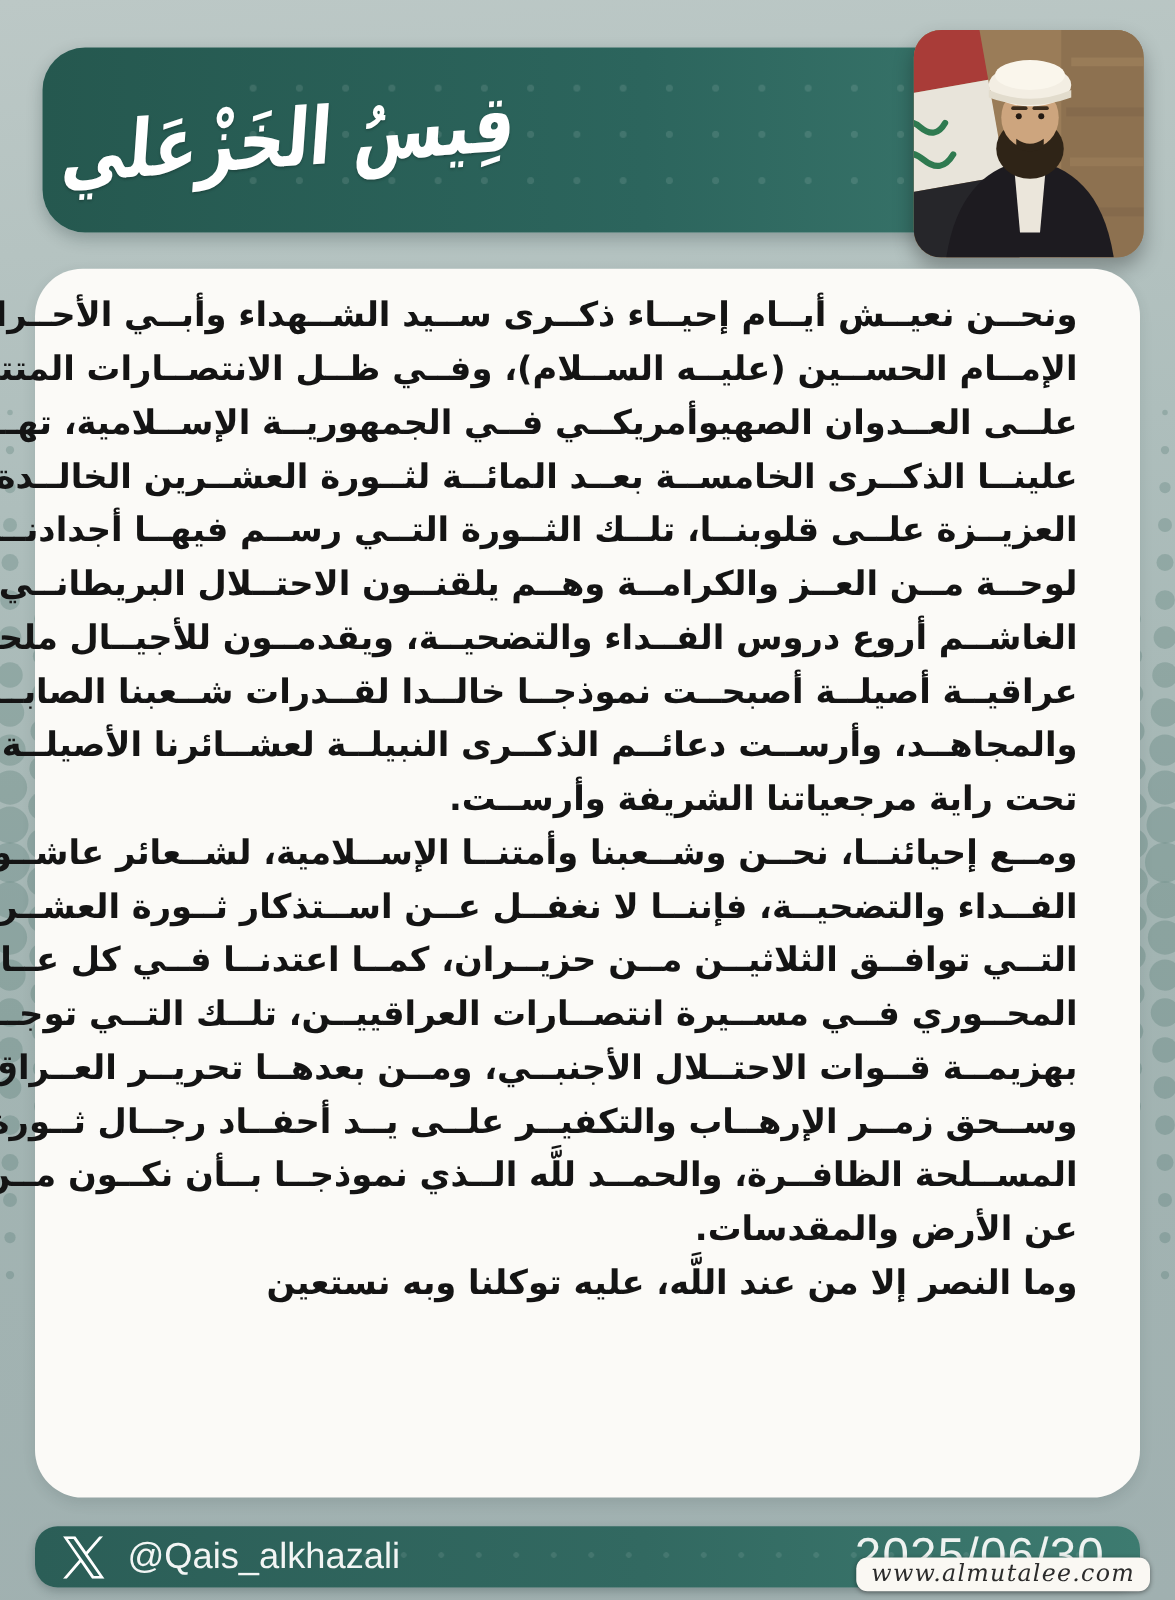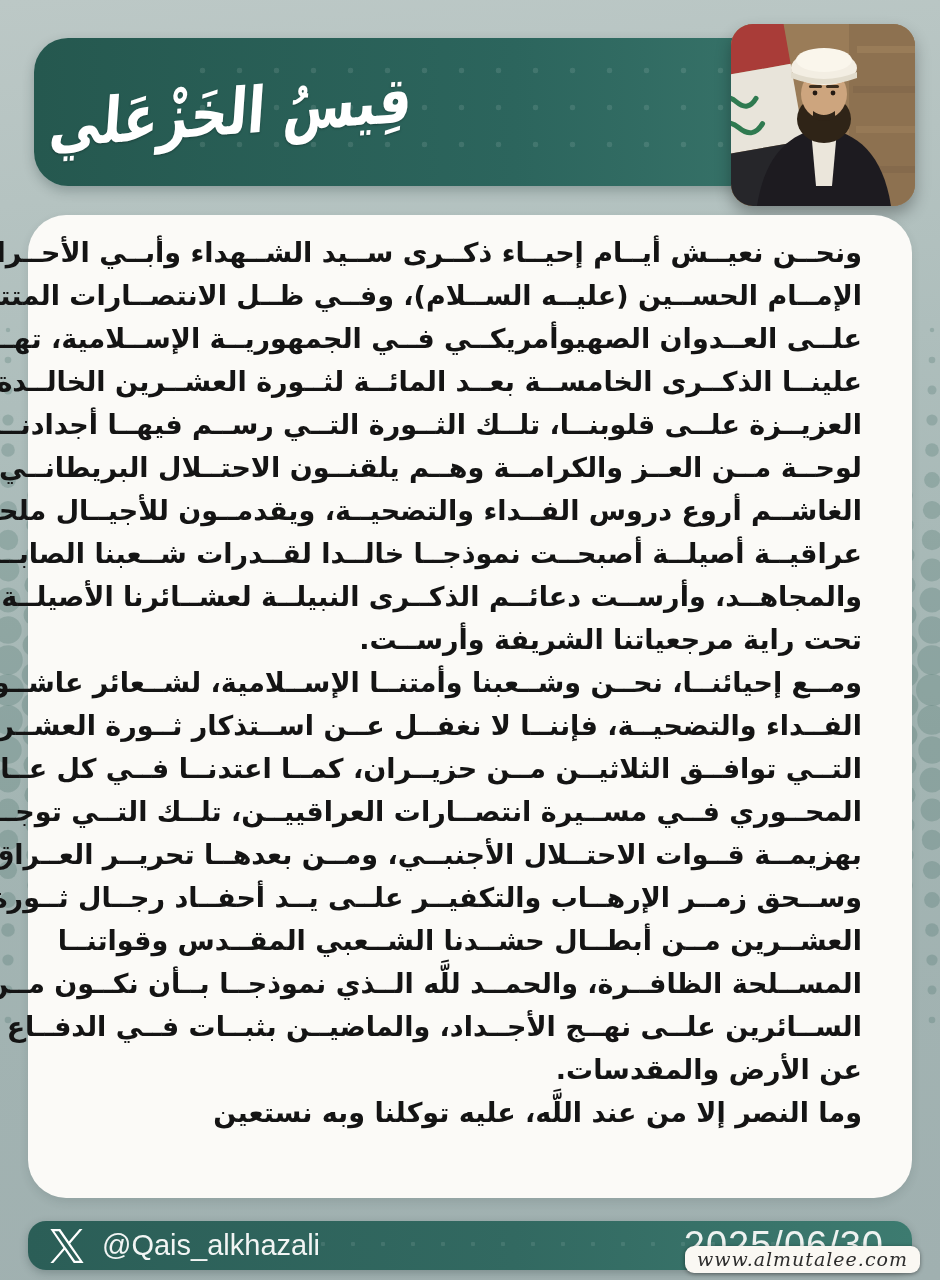--- a/index.html
+++ b/index.html
@@ -203,23 +203,21 @@
         <div class="line">الغاشــم أروع دروس الفــداء والتضحيــة، ويقدمــون للأجيــال ملحمــة</div>
         <div class="line">عراقيــة أصيلــة أصبحــت نموذجــا خالــدا لقــدرات شــعبنا الصابــر</div>
         <div class="line">والمجاهــد، وأرســت دعائــم الذكــرى النبيلــة لعشــائرنا الأصيلــة</div>
         <div class="line last">تحت راية مرجعياتنا الشريفة وأرســت.</div>
         <div class="line">ومــع إحيائنــا، نحــن وشــعبنا وأمتنــا الإســلامية، لشــعائر عاشــوراء</div>
         <div class="line">الفــداء والتضحيــة، فإننــا لا نغفــل عــن اســتذكار ثــورة العشــرين</div>
         <div class="line">التــي توافــق الثلاثيــن مــن حزيــران، كمــا اعتدنــا فــي كل عــام،</div>
         <div class="line">المحــوري فــي مســيرة انتصــارات العراقييــن، تلــك التــي توجــت</div>
         <div class="line">بهزيمــة قــوات الاحتــلال الأجنبــي، ومــن بعدهــا تحريــر العــراق،</div>
         <div class="line">وســحق زمــر الإرهــاب والتكفيــر علــى يــد أحفــاد رجــال ثــورة</div>
-        <div class="line">العشــرين مــن أبطــال حشــدنا الشــعبي المقــدس وقواتنــا</div>
         <div class="line">المســلحة الظافــرة، والحمــد للَّه الــذي نموذجــا بــأن نكــون مــن</div>
-        <div class="line">الســائرين علــى نهــج الأجــداد، والماضيــن بثبــات فــي الدفــاع</div>
         <div class="line last">عن الأرض والمقدسات.</div>
         <div class="line last">وما النصر إلا من عند اللَّه، عليه توكلنا وبه نستعين</div>
       </div>
   </div>
 
   <div class="bar">
     <svg class="x-icon" viewBox="0 0 1200 1227">
       <path fill="#ffffff" fill-rule="evenodd" d="M714.163 519.284 L1160.89 0 H1055.03 L667.137 450.887 L357.328 0 H0 L468.492 681.821 L0 1226.37 H105.866 L515.491 750.218 L842.672 1226.37 H1200 L714.137 519.284 Z M569.165 687.828 L521.697 619.934 L144.011 79.6944 H306.615 L611.412 515.685 L658.88 583.579 L1055.08 1150.3 H892.476 L569.165 687.854 Z"></path>
     </svg>
     <div class="handle">@Qais_alkhazali</div>

